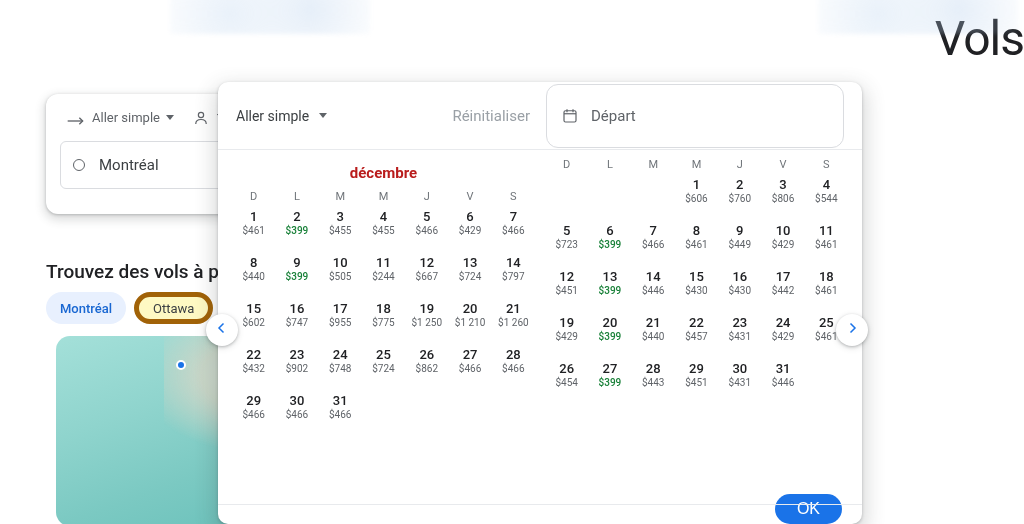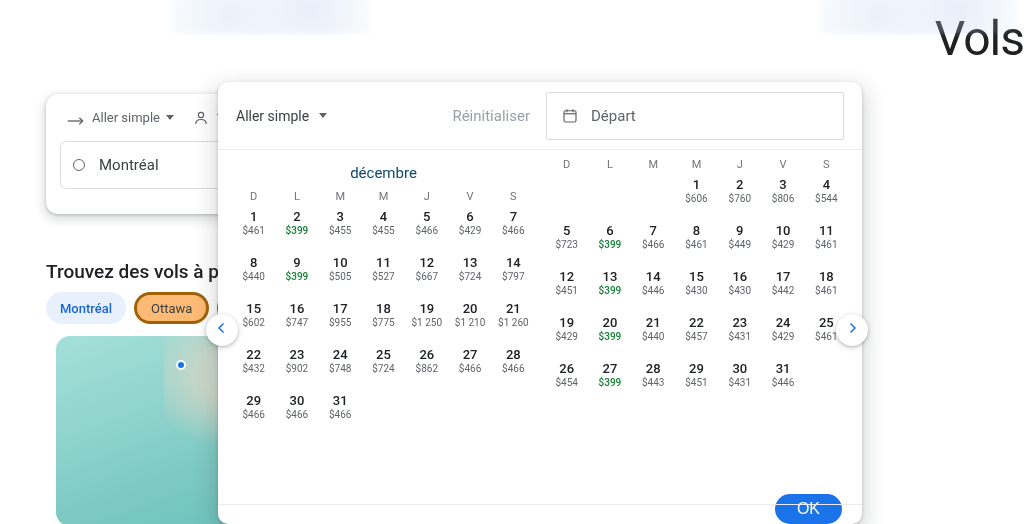--- a/index.html
+++ b/index.html
@@ -77,22 +77,22 @@
     gap: 8px;
     align-items: center;
   }
   .chip {
     height: 32px;
     border-radius: 18px;
     padding: 0 14px;
     display: inline-flex;
     align-items: center;
     font-size: 13px;
-    border: 3px solid #a16207;
-    background: #fdba74;
+    border: 5px solid #a16207;
+    background: #fef9c3;
     color: #3c4043;
     cursor: pointer;
   }
   .chip.selected {
     background: #e8f0fe;
     color: #1967d2;
     border: none;
     font-weight: 500;
   }
   .map-area {
@@ -144,23 +144,23 @@
     align-items: center;
     height: 68px;
     padding: 0 18px;
     gap: 14px;
     border-bottom: 1px solid #e8eaed;
   }
   .cal-trip { display: flex; align-items: center; gap: 10px; font-size: 14px; color: #3c4043; cursor: pointer; }
   .cal-reset { margin-left: auto; margin-right: 2px; font-size: 15px; color: #9aa0a6; cursor: default; }
   .cal-date-field {
     width: 298px;
-    height: 48px;
+    height: 64px;
     border: 1px solid #dadce0;
-    border-radius: 2px;
+    border-radius: 12px;
     display: flex;
     align-items: center;
     padding: 0 14px;
     gap: 12px;
     color: #5f6368;
     font-size: 15px;
     cursor: text;
   }
   .cal-icon { width: 18px; height: 18px; }
 
@@ -168,23 +168,23 @@
     display: flex;
     padding: 6px 14px 0 14px;
     gap: 10px;
   }
   .month {
     flex: 1;
     text-align: center;
   }
   .month-title {
     font-size: 15px;
-    color: #0c4a6e;
+    color: #b91c1c;
     padding: 8px 0 6px 0;
-    font-weight: 400;
+    font-weight: 700;
   }
   .dow-row {
     display: grid;
     grid-template-columns: repeat(7, 1fr);
     gap: 0;
     font-size: 11px;
     color: #70757a;
     padding: 2px 0 6px 0;
   }
   .dow-row span { text-align: center; }
@@ -400,21 +400,21 @@
           <div class="day deal">
             <span class="num">9</span>
             <span class="price">$399</span>
           </div>
           <div class="day">
             <span class="num">10</span>
             <span class="price">$505</span>
           </div>
           <div class="day">
             <span class="num">11</span>
-            <span class="price">$527</span>
+            <span class="price">$244</span>
           </div>
           <div class="day">
             <span class="num">12</span>
             <span class="price">$667</span>
           </div>
           <div class="day">
             <span class="num">13</span>
             <span class="price">$724</span>
           </div>
           <div class="day">

